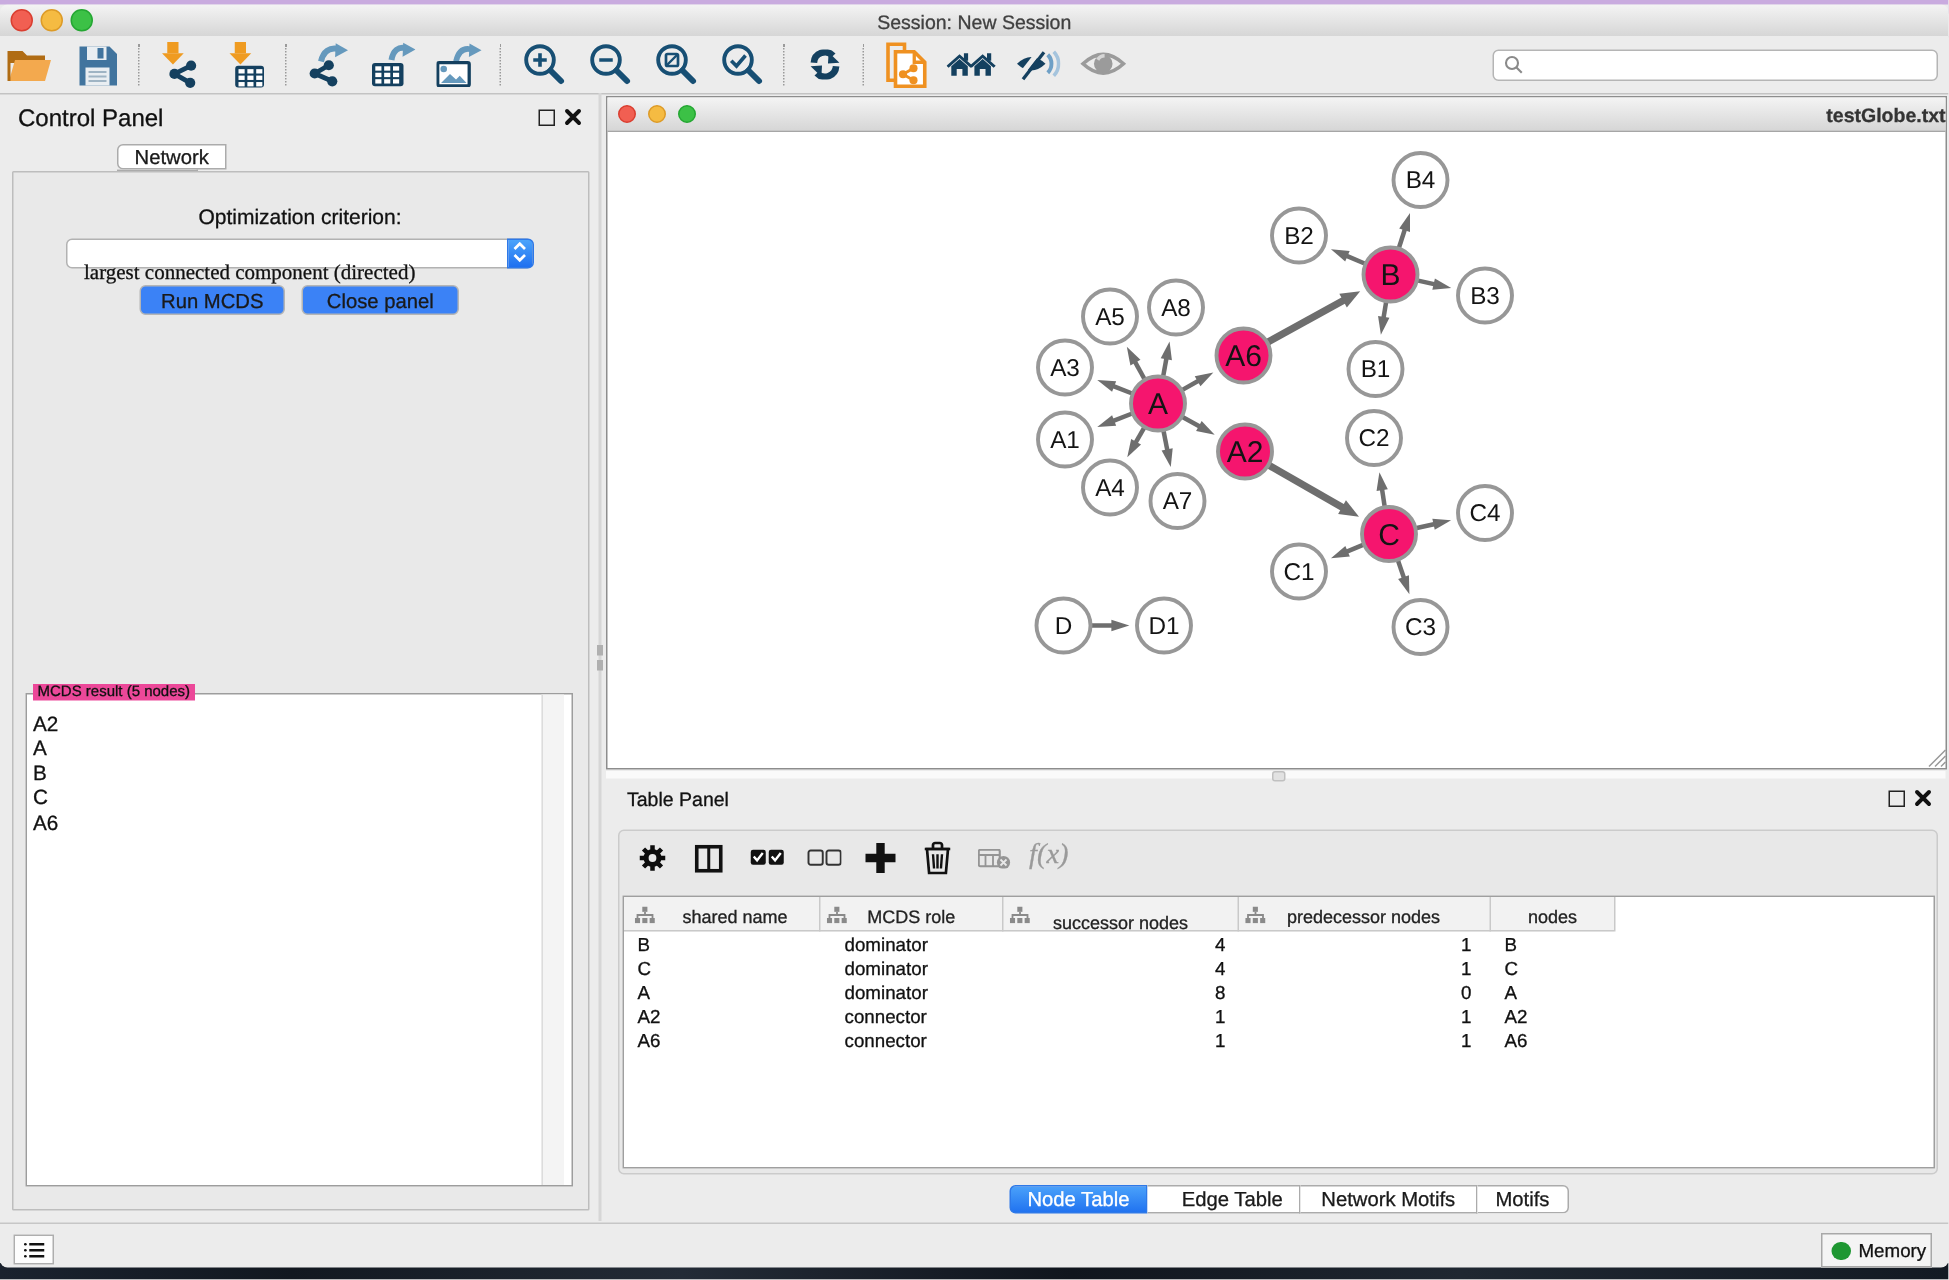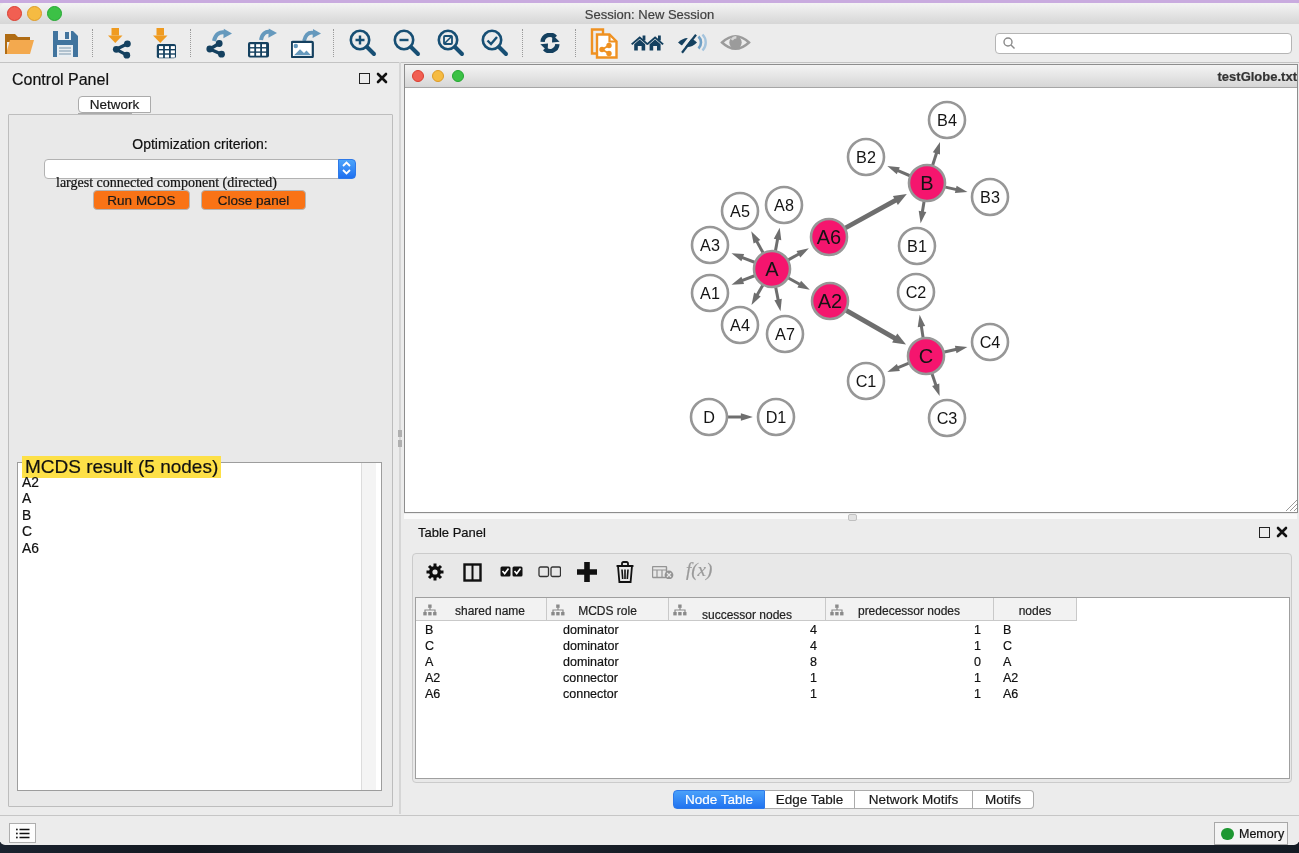--- a/index.html
+++ b/index.html
@@ -1,21 +1,21 @@
 <!DOCTYPE html>
 <html><head><meta charset="utf-8">
 <style>
 html,body{margin:0;padding:0;}
 body{width:1299px;height:853px;position:relative;overflow:hidden;
  font-family:"Liberation Sans",sans-serif;background:#ececec;-webkit-text-stroke:0.2px currentColor;}
 .abs{position:absolute;}
 .tl{border-radius:50%;position:absolute;}
 .titlebar{background:linear-gradient(#f4f4f4,#d6d6d6);border-bottom:1px solid #a6a6a6;}
 .sep{position:absolute;top:29px;height:28px;width:0;border-left:1px dotted #9a9a9a;}
-.btn{position:absolute;background:#f97316;border:1px solid #b5b5b5;border-radius:4px;
+.btn{position:absolute;background:#3b82f6;border:1px solid #b5b5b5;border-radius:4px;
  display:flex;align-items:center;justify-content:center;font-size:13.5px;color:#1a1a1a;}
 .tabseg{position:absolute;display:flex;height:19px;}
 .tabseg div{border:1px solid #ababab;border-left:none;background:#fff;color:#1a1a1a;
  font-size:13.5px;display:flex;align-items:center;justify-content:center;}
 .tabseg div:first-child{border-left:1px solid #ababab;border-radius:4px 0 0 4px;}
 .tabseg div:last-child{border-radius:0 4px 4px 0;}
 .tabseg div.sel{background:linear-gradient(#4aa1fa,#2173f0);color:#fff;border-color:#2e79e8;}
 
 .hdrtxt{font-size:12px;color:#222;text-align:center;top:604px;}
 .cell{font-size:12.5px;color:#111;}
@@ -208,21 +208,21 @@
 <div class="abs" style="left:56px;top:175px;font-size:14px;color:#111;font-family:Liberation Serif, serif;">largest connected component (directed)</div>
 <div class="abs" style="left:338px;top:159px;width:16px;height:18px;background:linear-gradient(#4ba4fb,#1f70f0);border:1px solid #2e79e8;border-radius:0 4px 4px 0;"></div>
 <svg class="abs" style="left:341px;top:161px;" width="11" height="14" viewBox="0 0 11 14">
  <path d="M2 5 L5.5 1.5 L9 5" fill="none" stroke="#fff" stroke-width="1.8"></path>
  <path d="M2 9 L5.5 12.5 L9 9" fill="none" stroke="#fff" stroke-width="1.8"></path>
 </svg>
 <div class="btn" style="left:93px;top:190px;width:95px;height:18px;">Run MCDS</div>
 <div class="btn" style="left:201px;top:190px;width:103px;height:18px;">Close panel</div>
 
 <div class="abs" style="left:17px;top:462px;width:365px;height:329px;border:1px solid #9d9d9d;background:#fff;box-sizing:border-box;"></div>
-<div class="abs" style="left:22px;top:456px;background:#fde047;padding:0 3px;font-size:19px;color:#111;">MCDS result (5 nodes)</div>
+<div class="abs" style="left:22px;top:456px;background:#ec4899;padding:0 3px;font-size:10px;color:#111;">MCDS result (5 nodes)</div>
 <div class="abs" style="left:361px;top:463px;width:14px;height:327px;background:#f4f4f4;border-left:1px solid #dcdcdc;"></div>
 <div class="abs" style="left:22px;top:475px;font-size:13.8px;color:#111;line-height:16.4px;">A2<br>A<br>B<br>C<br>A6</div>
 
 <div class="abs" style="left:399px;top:62px;width:2px;height:752px;background:#d6d6d6;"></div>
 <div class="abs" style="left:398px;top:430px;width:4px;height:7px;background:#b0b0b0;"></div>
 <div class="abs" style="left:398px;top:440px;width:4px;height:7px;background:#b0b0b0;"></div>
 
 <div class="abs" style="left:404px;top:64px;width:894px;height:449px;border:1px solid #8d8d8d;background:#fff;box-sizing:border-box;"></div>
 <div class="abs titlebar" style="left:405px;top:65px;width:892px;height:22px;"></div>
 <div class="tl" style="left:412px;top:70px;width:10px;height:10px;background:#f15f52;border:1px solid #da3e30;"></div>
@@ -430,21 +430,21 @@
 <div class="abs cellr" style="left:860px;top:671px;width:121px;">1</div>
 <div class="abs cell" style="left:1003px;top:671px;">A2</div>
 <div class="abs cell" style="left:425px;top:687px;">A6</div>
 <div class="abs cell" style="left:563px;top:687px;">connector</div>
 <div class="abs cellr" style="left:700px;top:687px;width:117px;">1</div>
 <div class="abs cellr" style="left:860px;top:687px;width:121px;">1</div>
 <div class="abs cell" style="left:1003px;top:687px;">A6</div>
 
 <div class="tabseg" style="left:673px;top:790px;">
  <div class="sel" style="width:90px;">Node Table</div>
- <div style="width:89px;">Edge Table</div>
+ <div style="width:89px;padding-left:12px;">Edge Table</div>
  <div style="width:117px;">Network Motifs</div>
  <div style="width:60px;">Motifs</div>
 </div>
 
 <div class="abs" style="left:0;top:815px;width:1299px;height:1px;background:#c6c6c6;"></div>
 <div class="abs" style="left:9px;top:823px;width:27px;height:20px;background:#fdfdfd;border:1px solid #aeaeae;box-sizing:border-box;"></div>
 <svg class="abs" style="left:16px;top:828px;" width="14" height="11" viewBox="0 0 14 11">
  <g stroke="#111" stroke-width="1.7">
       <path d="M3.5 1.5 h10 M3.5 5.5 h10 M3.5 9.5 h10"></path>
     </g>

